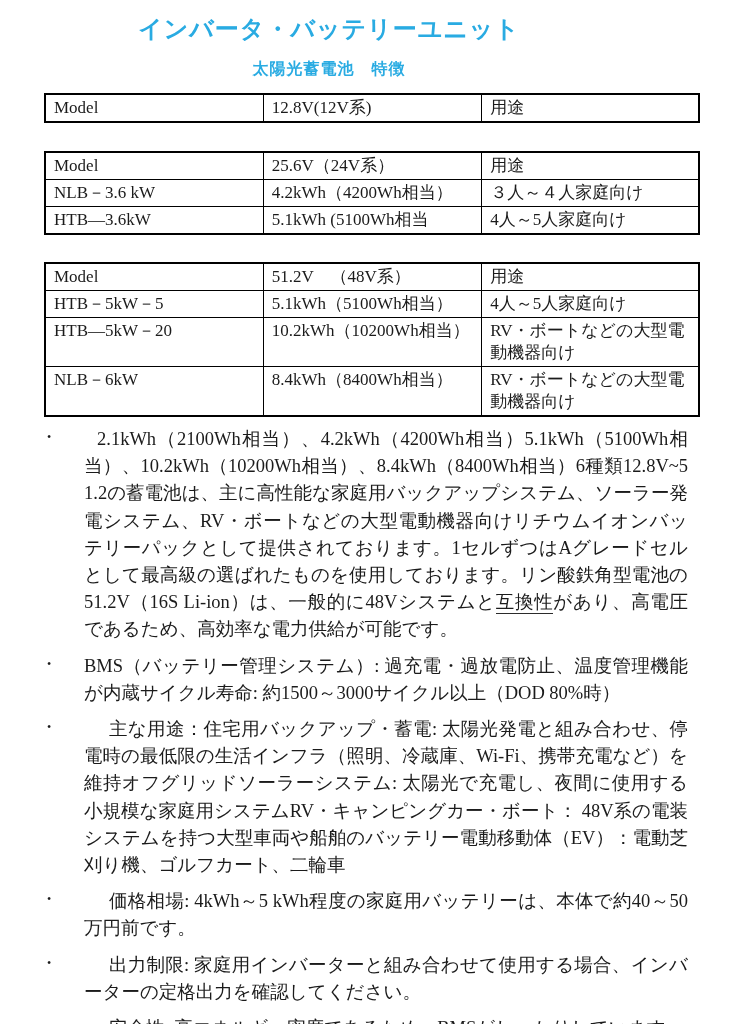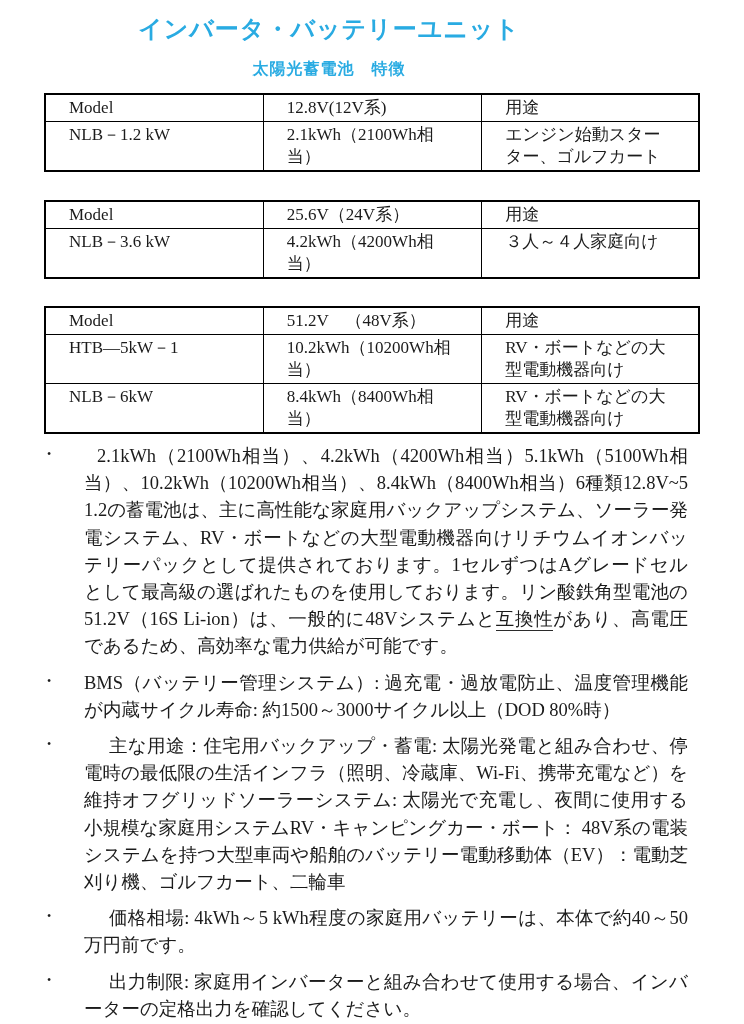--- a/index.html
+++ b/index.html
@@ -33,21 +33,21 @@
     width:656px;
     table-layout:fixed;
     border:2px solid #000;
   }
   .t1{margin-top:9px;}
   .t2{margin-top:28px;}
   .t3{margin-top:27px;}
   table.spec td{
     border:1px solid #000;
     vertical-align:top;
-    padding:2px 23px;
+    padding:2px 8px;
     font-size:17px;
     line-height:22px;
     overflow:hidden;
     white-space:normal;
   }
   col.c1{width:218px;} col.c2{width:218px;} col.c3{width:217px;}
   td.small{font-size:13.5px;line-height:21px;padding-top:3px;}
   .bullets{margin-top:9px;}
   .bullet{position:relative;padding-left:31px;}
   .bullet .dot{
@@ -80,62 +80,67 @@
         <col class="c1">
         <col class="c2">
         <col class="c3">
       </colgroup>
     <tbody>
         <tr>
       <td>Model</td>
       <td>12.8V(12V系)</td>
       <td>用途</td>
     </tr>
-    <tr>
-      <td>NLB－1.2 kW</td>
-      <td>2.1kWh（2100Wh相当）</td>
-      <td class="small">エンジン始動スターター、ゴルフカート</td>
-    </tr>
   </tbody>
     </table>
 
   <table class="spec t2">
     <colgroup>
         <col class="c1">
         <col class="c2">
         <col class="c3">
       </colgroup>
     <tbody>
         <tr>
       <td>Model</td>
       <td>25.6V（24V系）</td>
       <td>用途</td>
     </tr>
     <tr>
       <td>NLB－3.6 kW</td>
       <td>4.2kWh（4200Wh相当）</td>
       <td>３人～４人家庭向け</td>
     </tr>
+    <tr>
+      <td>HTB—3.6kW</td>
+      <td>5.1kWh (5100Wh相当</td>
+      <td>4人～5人家庭向け</td>
+    </tr>
   </tbody>
     </table>
 
   <table class="spec t3">
     <colgroup>
         <col class="c1">
         <col class="c2">
         <col class="c3">
       </colgroup>
     <tbody>
         <tr>
       <td>Model</td>
       <td>51.2V　（48V系）</td>
       <td>用途</td>
     </tr>
     <tr>
-      <td>HTB—5kW－1</td>
+      <td>HTB－5kW－5</td>
+      <td>5.1kWh（5100Wh相当）</td>
+      <td>4人～5人家庭向け</td>
+    </tr>
+    <tr>
+      <td>HTB—5kW－20</td>
       <td>10.2kWh（10200Wh相当）</td>
       <td class="small">RV・ボートなどの大型電動機器向け</td>
     </tr>
     <tr>
       <td>NLB－6kW</td>
       <td>8.4kWh（8400Wh相当）</td>
       <td class="small">RV・ボートなどの大型電動機器向け</td>
     </tr>
   </tbody>
     </table>

